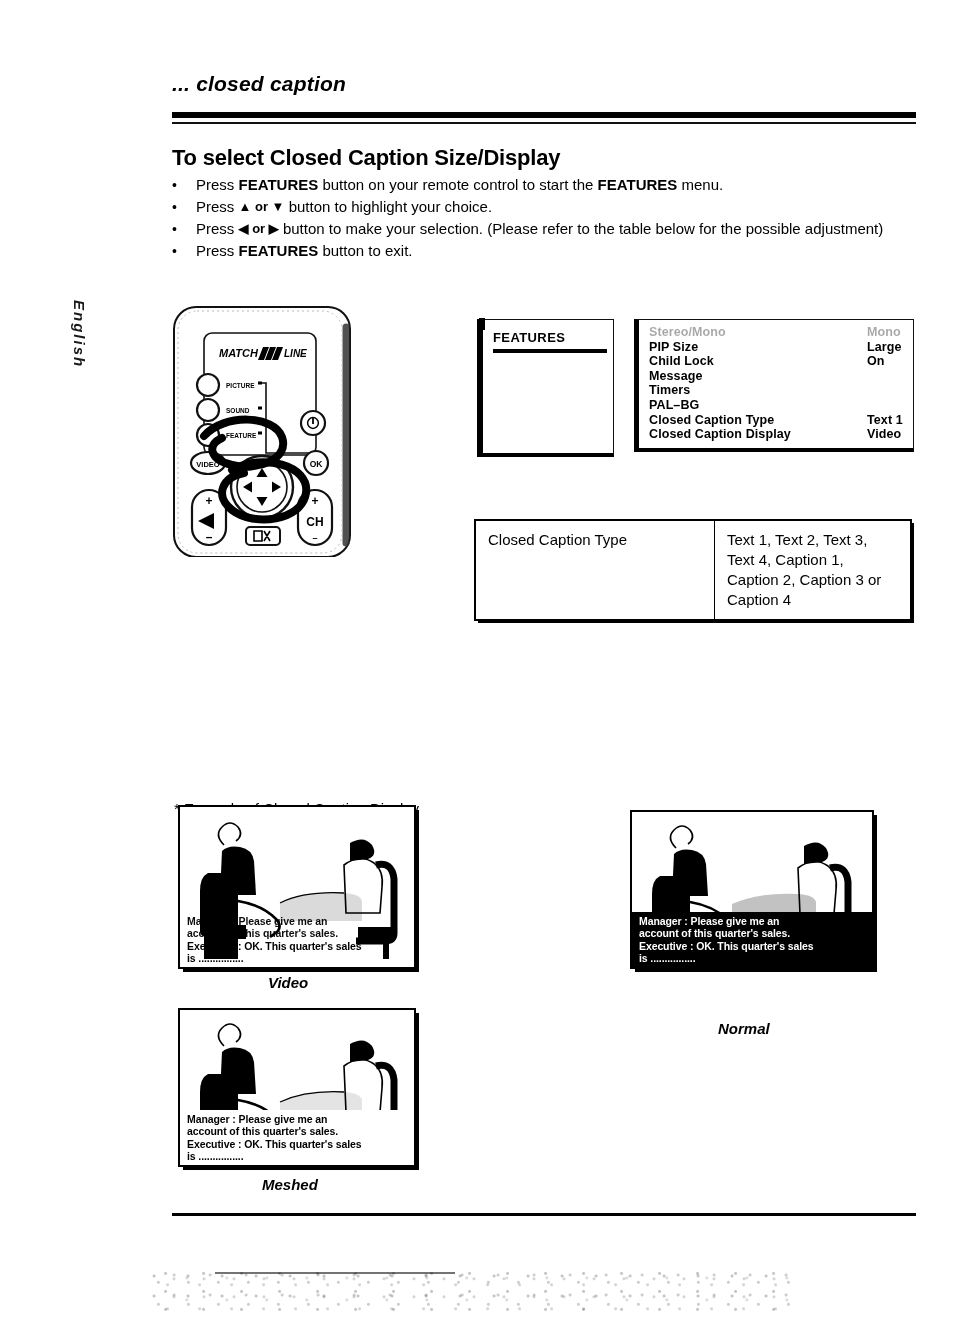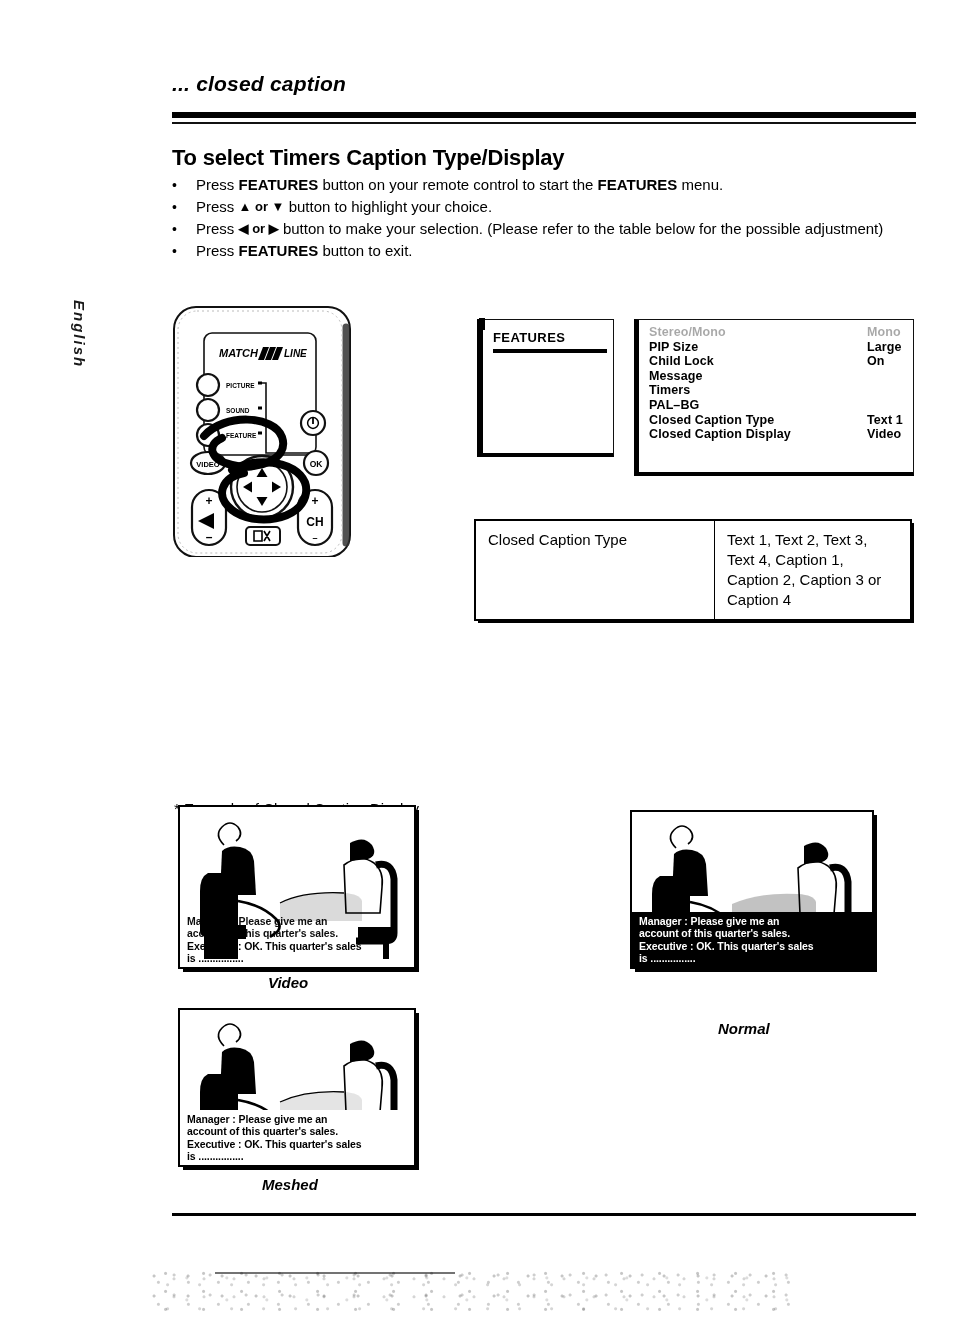--- a/index.html
+++ b/index.html
@@ -45,21 +45,21 @@
   }
   .osd-left .cap{
     position:absolute;left:10px;top:10px;right:6px;
     font-size:13px;font-weight:700;letter-spacing:.4px;
     padding-bottom:4px;border-bottom:4px solid #000;
   }
   .osd-left .tick{position:absolute;left:-4px;top:-2px;width:6px;height:12px;background:#000;}
 
   
   .osd-right{
-    position:absolute;left:634px;top:319px;width:280px;height:157px;
+    position:absolute;left:634px;top:319px;width:280px;height:133px;
     background:#fff;border:1.5px solid #111;
     border-left:5px solid #000;border-bottom:4px solid #000;
     padding:5px 8px 0 10px;box-sizing:border-box;
   }
   .osd-row{display:flex;font-size:12.5px;font-weight:700;line-height:14.6px;letter-spacing:.1px;}
   .osd-row .lbl{width:178px;flex:0 0 178px;}
   .osd-row .val{flex:1;margin-left:40px;}
   .osd-row.ghost{opacity:.34;filter:blur(.5px);font-weight:700;}
 
   
@@ -123,21 +123,21 @@
 <body>
 
 <div class="page">
 
   <div class="runhead">... closed caption</div>
   <div class="rule-thick"></div>
   <div class="rule-thin"></div>
 
   <div class="vtab">English</div>
 
-  <h1 class="title">To select Timers Caption Type/Display</h1>
+  <h1 class="title">To select Closed Caption Size/Display</h1>
 
   <div class="bullets">
     <div class="bl">
       <span class="dot">•</span>
       <span class="txt"><span>Press </span><b>FEATURES</b><span> button on your remote control to start the </span><b>FEATURES</b><span> menu.</span></span>
     </div>
     <div class="bl">
       <span class="dot">•</span>
       <span class="txt"><span>Press </span><b class="arw">▲ or ▼</b><span> button to highlight your choice.</span></span>
     </div>

